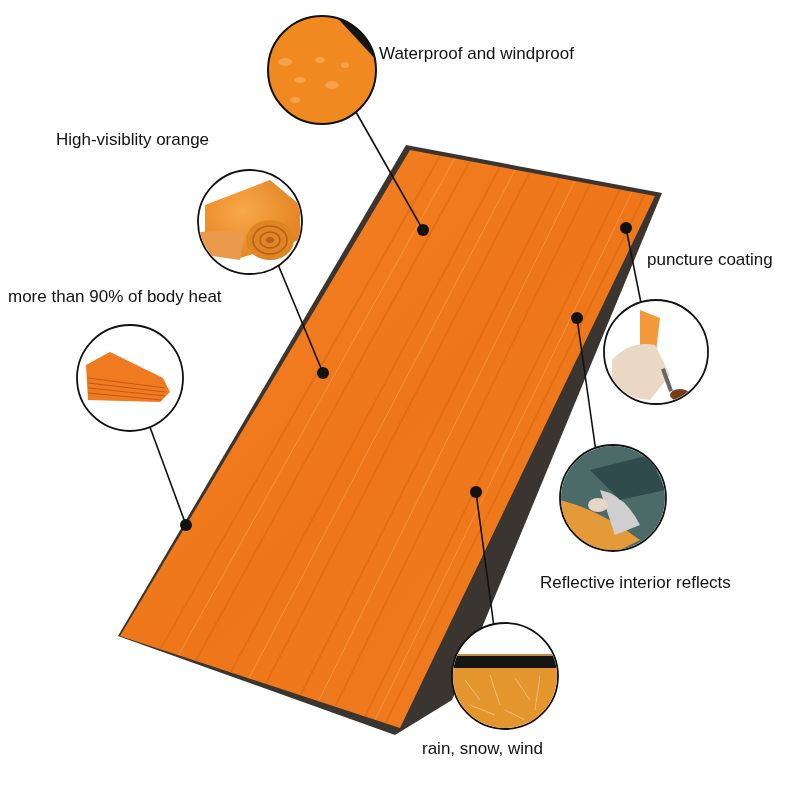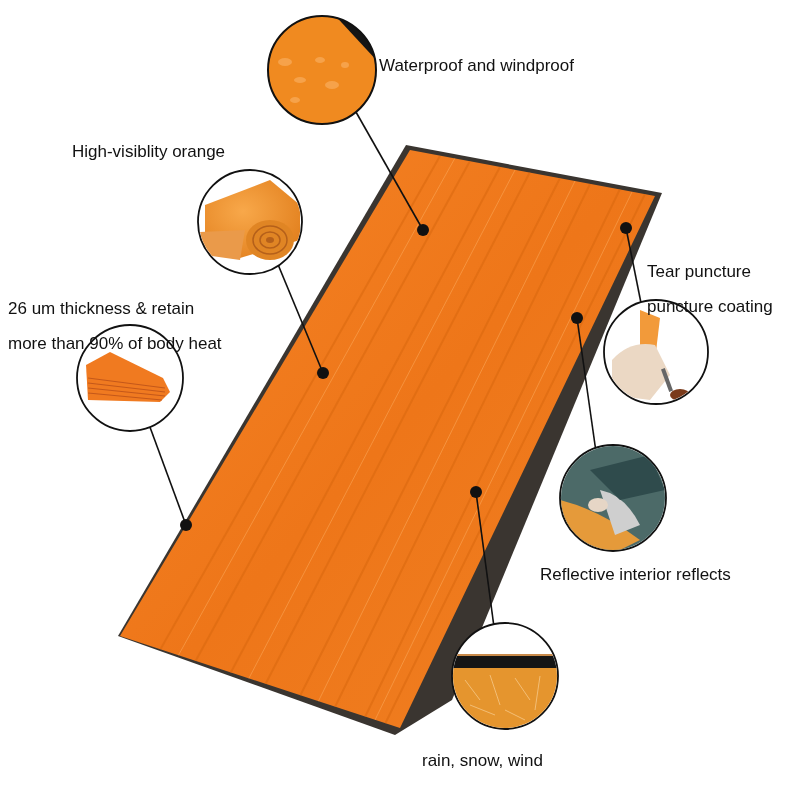--- a/index.html
+++ b/index.html
@@ -1,20 +1,20 @@
 <!DOCTYPE html>
 <html><head>
 <meta charset="utf-8">
 <style>
   html, body { margin: 0; padding: 0; }
   body { width: 800px; height: 800px; background: #ffffff; position: relative; overflow: hidden;
          font-family: "Liberation Sans", "DejaVu Sans", sans-serif; color: #111; }
   .canvas { position: absolute; left: 0; top: 0; width: 800px; height: 800px; }
   .label { position: absolute; font-size: 17px; line-height: 23px; color: #111; white-space: nowrap; }
-  .label span { display: block; margin-top: 12px; }
+  .label span { display: block; }
 </style>
 </head>
 <body>
 
 <svg class="canvas" viewBox="0 0 800 800" xmlns="http://www.w3.org/2000/svg">
   <defs>
     <linearGradient id="bagGrad" x1="0" y1="0" x2="1" y2="1">
       <stop offset="0" stop-color="#F58426"></stop>
       <stop offset="0.5" stop-color="#EE7619"></stop>
       <stop offset="1" stop-color="#F08022"></stop>
@@ -160,33 +160,31 @@
         <line x1="505" y1="710" x2="525" y2="720"></line>
       </g>
     </g>
   </g>
 </svg>
 
 <div class="label" style="left:379px; top:42px;">
   <span>Waterproof and windproof</span>
 </div>
 
-<div class="label" style="left:72px; top:128px;">
+<div class="label" style="left:56px; top:128px;">
   <span>High-visiblity orange</span>
 </div>
 
 <div class="label" style="left:8px; top:285px;">
-  <span>26 um thickness &amp; retain</span>
   <span>more than 90% of body heat</span>
 </div>
 
 <div class="label" style="left:647px; top:248px;">
-  <span>Tear puncture</span>
   <span>puncture coating</span>
 </div>
 
-<div class="label" style="left:540px; top:551px;">
+<div class="label" style="left:540px; top:571px;">
   <span>Reflective interior reflects</span>
 </div>
 
 <div class="label" style="left:422px; top:737px;">
   <span>rain, snow, wind</span>
 </div>
 
 </body></html>

